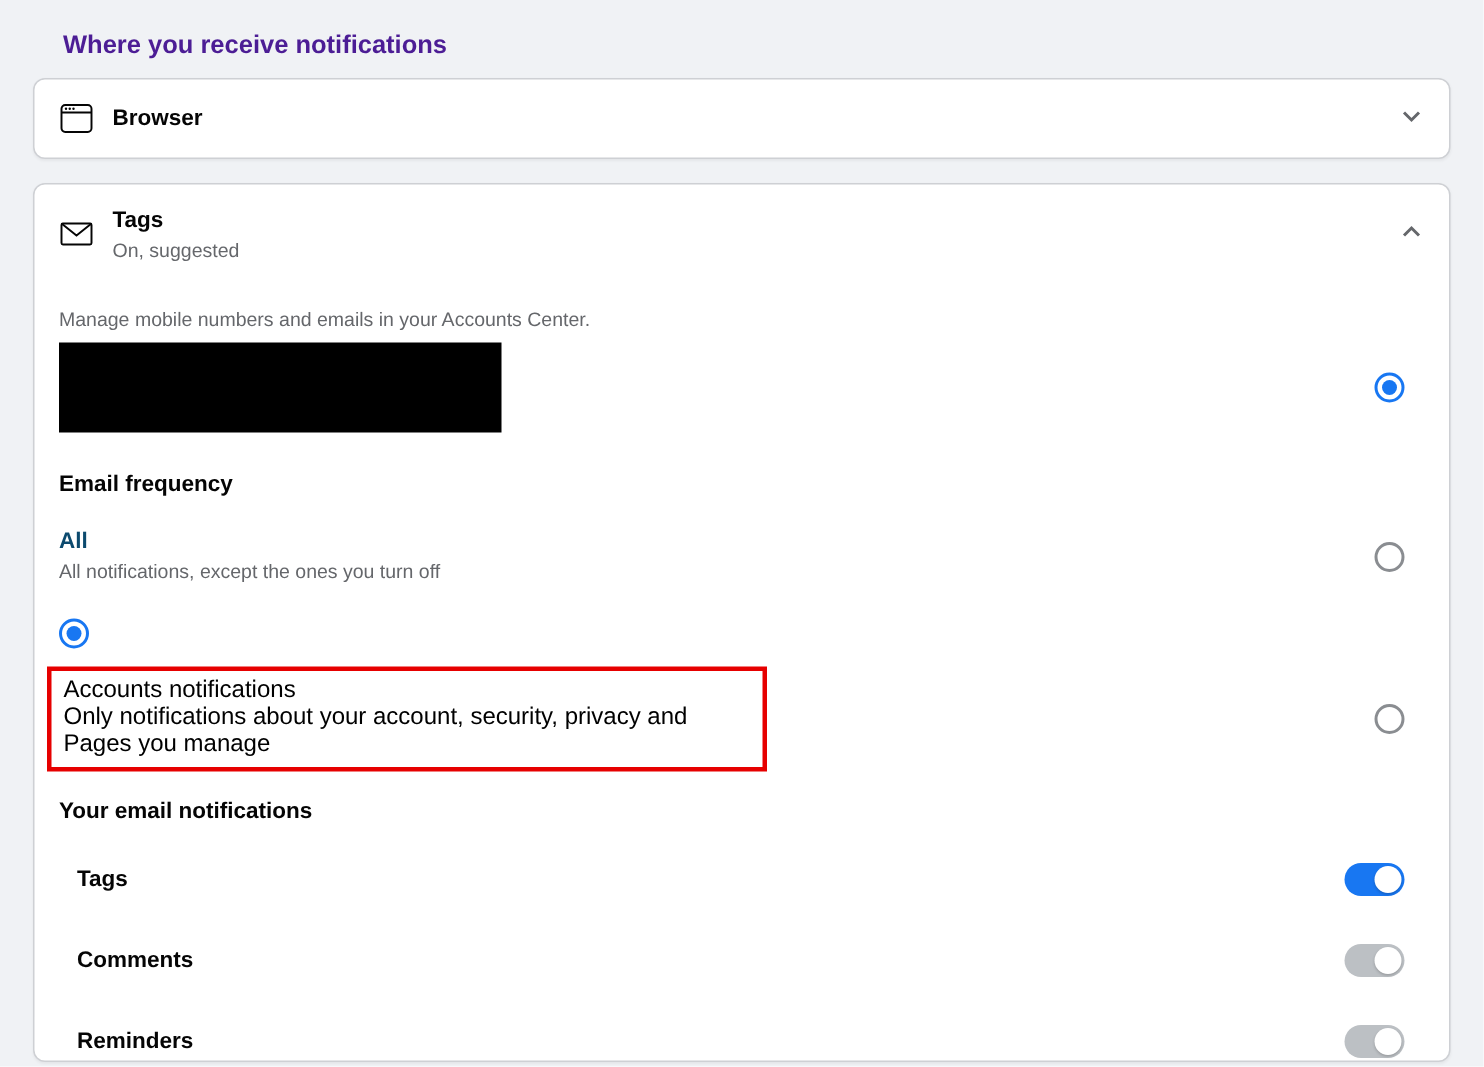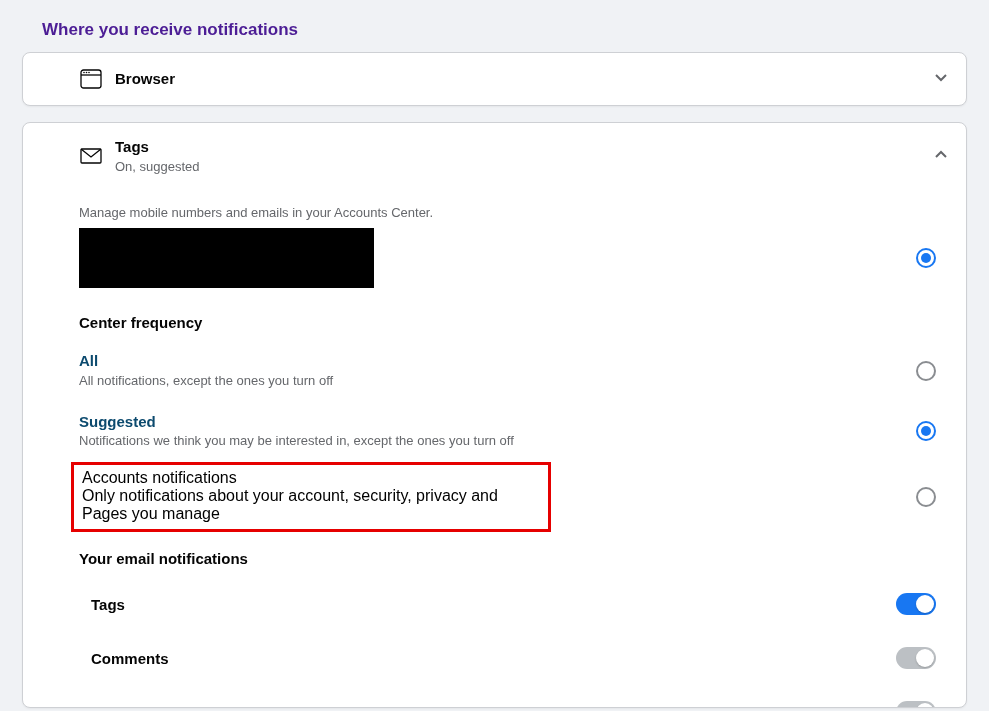--- a/index.html
+++ b/index.html
@@ -18,21 +18,20 @@
     }
     .cards-container {
       padding: 0 22px;
     }
     .card {
       background: #fff;
       border: 1px solid #ced0d4;
       border-radius: 8px;
       margin-bottom: 16px;
       box-shadow: 0 1px 2px rgba(0,0,0,0.05);
-      padding-left: 40px;
     }
     .card-header {
       display: flex;
       align-items: center;
       padding: 14px 16px;
       cursor: pointer;
     }
     .card-header .icon-wrap {
       width: 24px;
       height: 24px;
@@ -245,35 +244,31 @@
     </div>
 
     <div class="card-body">
       <div class="manage-text">Manage mobile numbers and emails in your Accounts Center.</div>
 
       <div class="redacted-row">
         <div class="redacted-block"></div>
         <span class="radio selected"></span>
       </div>
 
-      <div class="section-heading">Center frequency</div>
+      <div class="section-heading">Email frequency</div>
 
       <div class="option-row">
         <div class="option-text">
           <div class="opt-title">All</div>
           <div class="opt-desc">All notifications, except the ones you turn off</div>
         </div>
         <span class="radio"></span>
       </div>
 
       <div class="option-row">
-        <div class="option-text">
-          <div class="opt-title">Suggested</div>
-          <div class="opt-desc">Notifications we think you may be interested in, except the ones you turn off</div>
-        </div>
         <span class="radio selected"></span>
       </div>
 
       <div class="highlight-wrapper">
         <div class="highlight-box">
           <div class="opt-title">Accounts notifications</div>
           <div class="opt-desc">Only notifications about your account, security, privacy and Pages you manage</div>
         </div>
         <span class="radio"></span>
       </div>

